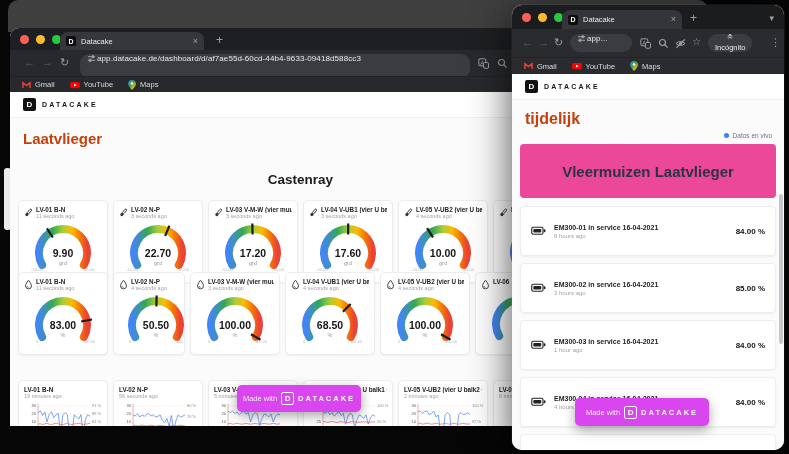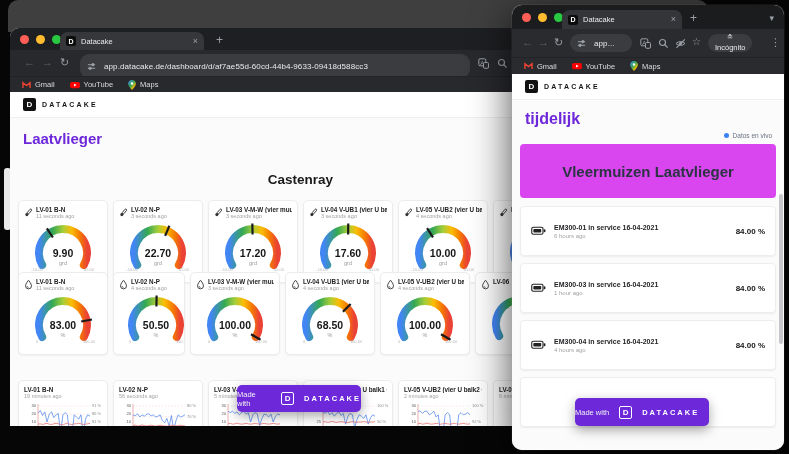--- a/index.html
+++ b/index.html
@@ -17,41 +17,41 @@
   .tab{position:absolute;background:#36373b;border-radius:8px 8px 0 0;display:flex;align-items:center;padding:0 6px;gap:5px;color:#e8eaed;}
   .tab-label{font-size:7.5px;flex:1;white-space:nowrap;overflow:hidden;}
   .tab-close{color:#9aa0a6;font-size:9px;line-height:1;}
   .newtab{position:absolute;color:#9aa0a6;font-size:12px;}
   .chev{position:absolute;color:#9aa0a6;font-size:9px;}
   .favicon{width:10px;height:10px;background:#0d0d0d;border-radius:2px;color:#fff;font-size:7px;font-weight:bold;
            display:flex;align-items:center;justify-content:center;flex:0 0 auto;}
   .toolbar{position:absolute;left:0;right:0;background:#28292d;}
   .navbtn{position:absolute;color:#9aa0a6;font-size:11px;line-height:1;}
   .navbtn.dim{color:#5f6368}
-  .omnibox{position:absolute;background:#3b3c40;border-radius:9px;display:flex;align-items:center;padding:0 7px;gap:8px;color:#e8eaed;}
+  .omnibox{position:absolute;background:#3b3c40;border-radius:9px;display:flex;padding:0 7px;gap:1px;color:#e8eaed;}
   .omnibox .url{font-size:8px;white-space:nowrap;overflow:hidden;letter-spacing:.1px;}
   .tool-ic{position:absolute;width:11px;height:11px;}
   .bookmarks{position:absolute;left:0;right:0;background:#28292d;display:flex;align-items:center;gap:15px;padding-left:12px;border-top:1px solid #222327;}
   .bm{display:flex;align-items:center;gap:4px;color:#dadce0;font-size:7.5px;}
   .incog{position:absolute;background:#3b3c40;border-radius:10px;display:flex;align-items:center;gap:4px;padding:0 7px;color:#e8eaed;font-size:7.5px;}
 
   
   .app{position:absolute;left:0;right:0;bottom:0;background:#fbfbfc;}
   .dc-head{position:absolute;left:0;right:0;top:0;height:26px;background:#fff;border-bottom:1px solid #efefef;display:flex;align-items:center;padding-left:13px;gap:6px;}
   .dc-logo{width:13px;height:13px;background:#111;border-radius:2px;color:#fff;font-weight:bold;font-size:8px;display:flex;align-items:center;justify-content:center;}
   .dc-word{font-size:7px;font-weight:bold;letter-spacing:2.2px;color:#151515;}
-  .page-title{position:absolute;left:13px;font-weight:800;color:#6d28d9;}
+  .page-title{position:absolute;left:13px;font-weight:800;color:#c2410c;}
   .section-title{position:absolute;text-align:center;font-weight:700;color:#1a1a1a;font-size:13.5px;}
   .cardrow{position:absolute;display:flex;gap:5px;}
   .card{background:#fff;border:1px solid #ececee;border-radius:5px;box-shadow:0 1px 2px rgba(20,20,40,.05);padding:5px 5px 3px;flex:0 0 auto;overflow:hidden;}
   .card-head{display:flex;gap:3px;align-items:flex-start;}
   .card-ic{flex:0 0 auto;margin-top:1px;}
   .card-tt{font-size:6.3px;font-weight:bold;color:#222;white-space:nowrap;overflow:hidden;}
   .card-time{font-size:5.5px;color:#a3a3a8;white-space:nowrap;}
-  .badge{position:absolute;background:#6d28d9;border-radius:5px;box-shadow:0 4px 12px rgba(0,0,0,.35);display:flex;align-items:center;justify-content:flex-start;gap:10px;color:#fff;z-index:30;}
+  .badge{position:absolute;background:#d946ef;border-radius:5px;box-shadow:0 4px 12px rgba(0,0,0,.35);display:flex;align-items:center;justify-content:center;gap:4px;color:#fff;z-index:30;}
   .badge .pref{font-size:7.5px;color:#f0f0f0;}
   .badge .blogo{width:13px;height:13px;border:1px solid #fff;border-radius:2px;font-size:8px;font-weight:bold;display:flex;align-items:center;justify-content:center;}
   .badge .bword{font-size:7.5px;font-weight:bold;letter-spacing:2px;}
 
   
   .live{position:absolute;display:flex;align-items:center;gap:4px;font-size:6.5px;color:#6b7280;}
   .live-dot{width:5px;height:5px;border-radius:50%;}
   .banner{position:absolute;border-radius:4px;display:flex;align-items:center;justify-content:center;
           font-size:15px;font-weight:700;color:#2b3442;}
   .device-list{position:absolute;display:flex;flex-direction:column;gap:7px;}
@@ -756,21 +756,21 @@
     <div class="app" style="top:69px;">
       <div class="dc-head">
         <div class="dc-logo">D</div>
         <span class="dc-word">DATACAKE</span>
       </div>
       <div class="page-title" style="top:36px;font-size:16px;">tijdelijk</div>
       <div class="live" style="top:58px;right:12px;">
         <span class="live-dot" id="livedot" style="background: rgb(59, 130, 246);"></span>
         <span>Datos en vivo</span>
       </div>
-      <div class="banner" id="banner" style="left: 8px; right: 8px; top: 70px; height: 54px; background: #d946ef;">Vleermuizen Laatvlieger</div>
+      <div class="banner" id="banner" style="left: 8px; right: 8px; top: 70px; height: 54px; background: #ec4899;">Vleermuizen Laatvlieger</div>
 
       <div class="device-list" style="left:8px;right:8px;top:132px;" id="devlist">
           <div class="device">
     <svg width="15" height="10" viewBox="0 0 16 10">
       <rect x="0.8" y="1" width="12" height="7.4" rx="1.6" fill="none" stroke="#222" stroke-width="1.2"></rect>
       <rect x="2.5" y="2.8" width="8.4" height="3.8" rx="0.8" fill="#222"></rect>
       <rect x="13.6" y="3" width="1.8" height="3.4" rx="0.8" fill="#222"></rect>
     </svg>
     <div class="device-txt">
       <div class="device-tt">EM300-01 in service 16-04-2021</div>
@@ -778,32 +778,44 @@
     </div>
     <div class="device-val">84.00 %</div>
   </div>
           <div class="device">
     <svg width="15" height="10" viewBox="0 0 16 10">
       <rect x="0.8" y="1" width="12" height="7.4" rx="1.6" fill="none" stroke="#222" stroke-width="1.2"></rect>
       <rect x="2.5" y="2.8" width="8.4" height="3.8" rx="0.8" fill="#222"></rect>
       <rect x="13.6" y="3" width="1.8" height="3.4" rx="0.8" fill="#222"></rect>
     </svg>
     <div class="device-txt">
-      <div class="device-tt">EM300-03 in service 16-04-2021</div>
-      <div class="device-time">1 hour ago</div>
-    </div>
-    <div class="device-val">84.00 %</div>
+      <div class="device-tt">EM300-02 in service 16-04-2021</div>
+      <div class="device-time">3 hours ago</div>
+    </div>
+    <div class="device-val">85.00 %</div>
   </div>
           <div class="device">
     <svg width="15" height="10" viewBox="0 0 16 10">
       <rect x="0.8" y="1" width="12" height="7.4" rx="1.6" fill="none" stroke="#222" stroke-width="1.2"></rect>
       <rect x="2.5" y="2.8" width="8.4" height="3.8" rx="0.8" fill="#222"></rect>
       <rect x="13.6" y="3" width="1.8" height="3.4" rx="0.8" fill="#222"></rect>
     </svg>
     <div class="device-txt">
+      <div class="device-tt">EM300-03 in service 16-04-2021</div>
+      <div class="device-time">1 hour ago</div>
+    </div>
+    <div class="device-val">84.00 %</div>
+  </div>
+          <div class="device">
+    <svg width="15" height="10" viewBox="0 0 16 10">
+      <rect x="0.8" y="1" width="12" height="7.4" rx="1.6" fill="none" stroke="#222" stroke-width="1.2"></rect>
+      <rect x="2.5" y="2.8" width="8.4" height="3.8" rx="0.8" fill="#222"></rect>
+      <rect x="13.6" y="3" width="1.8" height="3.4" rx="0.8" fill="#222"></rect>
+    </svg>
+    <div class="device-txt">
       <div class="device-tt">EM300-04 in service 16-04-2021</div>
       <div class="device-time">4 hours ago</div>
     </div>
     <div class="device-val">84.00 %</div>
   </div>
           <div class="device">
     
     
     
   </div>

